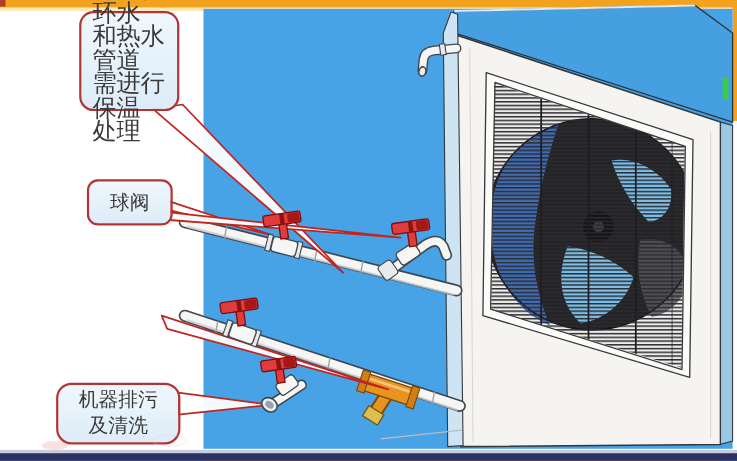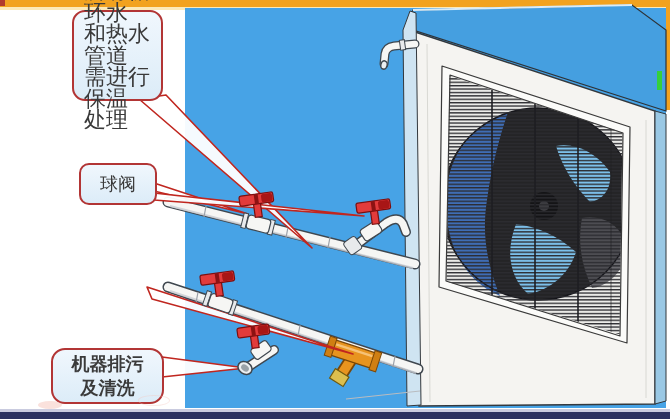--- a/index.html
+++ b/index.html
@@ -69,21 +69,21 @@
     background:linear-gradient(180deg,var(--callout_fill_top),var(--callout_fill_bottom));
     color:var(--text_color);
     display:flex;align-items:center;justify-content:center;
     text-align:center;
   }
   .callout .txt{white-space:pre-line;}
   #callout-insulation{left:72px;top:10px;width:91px;height:91px;border-radius:13px;
     font-size:22px;line-height:21.5px;justify-content:flex-start;padding-left:10px;text-align:left;}
   #callout-ball-valve{left:79px;top:163px;width:78px;height:42px;border-radius:10px;font-size:18px;}
   #callout-filter{left:68px;top:255px;width:83px;height:43px;border-radius:10px;font-size:18px;}
-  #callout-drain{left:51px;top:348px;width:113px;height:56px;border-radius:14px;font-size:18px;line-height:24px;font-weight:bold;}
+  #callout-drain{left:51px;top:348px;width:113px;height:56px;border-radius:14px;font-size:18px;line-height:24px;}
 </style>
 </head>
 <body>
 
 <div id="stage">
 
   <div class="top-bar"></div>
   <div class="top-bar-light"></div>
   <div class="corner-square"></div>
   <div class="right-strip"></div>

